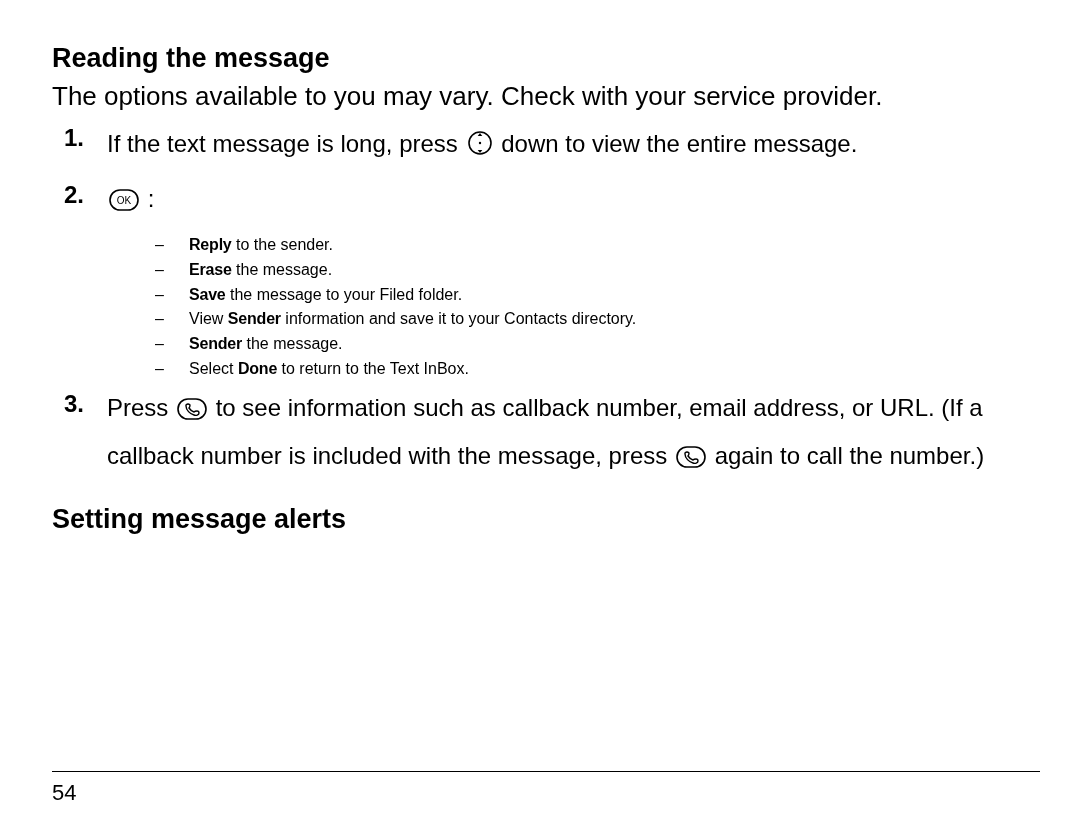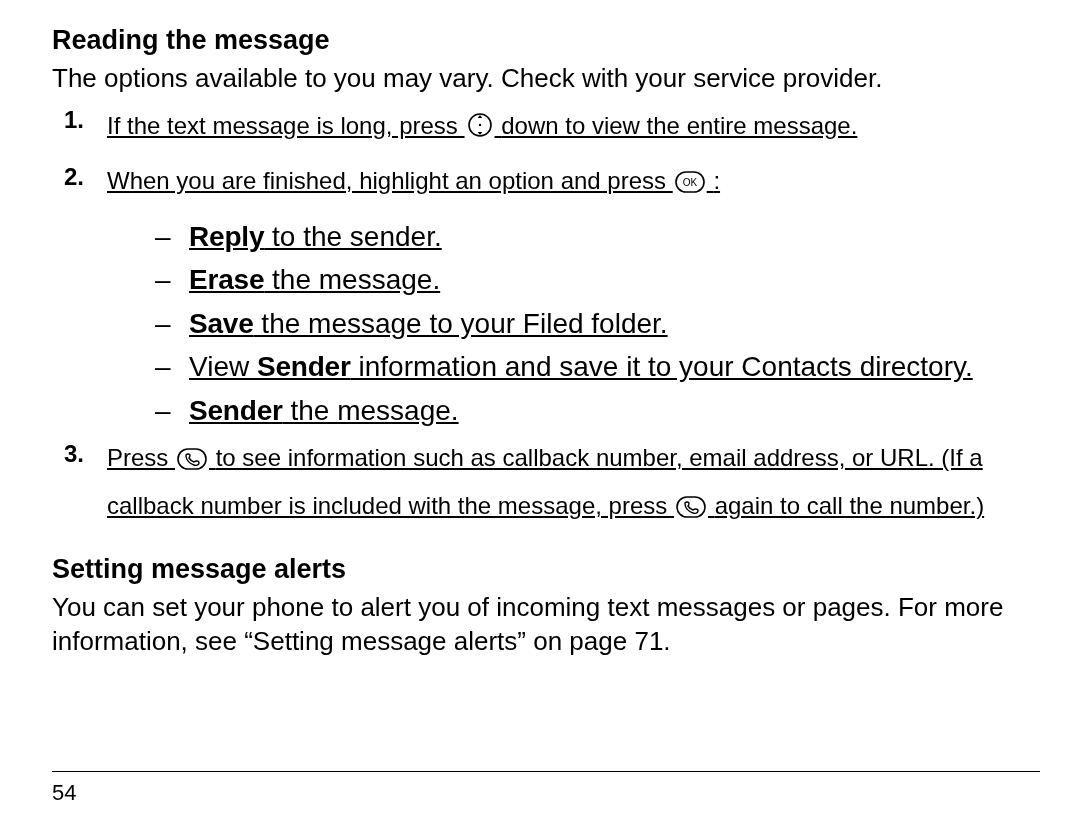--- a/index.html
+++ b/index.html
@@ -8,40 +8,39 @@
     width: 1080px;
     height: 834px;
     background: #fff;
     font-family: Arial, Helvetica, sans-serif;
     color: #000;
   }
   .page {
     box-sizing: border-box;
     width: 1080px;
     height: 834px;
-    padding: 24px 48px 0 52px;
+    padding: 42px 48px 0 52px;
     position: relative;
   }
   h2.section-heading {
     font-size: 27px;
     font-weight: bold;
     margin: 0 0 6px 0;
     line-height: 1.2;
   }
   p.intro {
     font-size: 26px;
     margin: 0 0 8px 0;
     line-height: 1.3;
   }
   ol.steps {
     list-style: none;
     margin: 0 0 18px 0;
     padding: 0;
     counter-reset: step;
-    text-decoration: underline;
   }
   ol.steps > li {
     counter-increment: step;
     font-size: 24px;
     line-height: 1.35;
     padding-left: 55px;
     position: relative;
     margin-bottom: 6px;
   }
   ol.steps > li::before {
@@ -49,21 +48,21 @@
     position: absolute;
     left: 12px;
     font-weight: bold;
   }
   ul.options {
     list-style: none;
     margin: 6px 0 6px 0;
     padding: 0;
   }
   ul.options > li {
-    font-size: 28px;
+    font-size: 16px;
     line-height: 1.55;
     padding-left: 82px;
     position: relative;
   }
   ul.options > li::before {
     content: "–";
     position: absolute;
     left: 48px;
   }
   .bold-cond {
@@ -106,21 +105,20 @@
           <ellipse cx="13" cy="13" rx="11" ry="11" fill="none" stroke="#000" stroke-width="1.6"></ellipse>
           <circle cx="13" cy="13" r="1.2" fill="#000"></circle>
           <polygon points="13,3 10.7,6 15.3,6" fill="#000"></polygon>
           <polygon points="13,23 10.7,20 15.3,20" fill="#000"></polygon>
         </svg>
       </span>
       <span> down to view the entire message.</span>
     </li>
 
     <li>
-      <span>When you are finished, highlight an option and press </span>
       <span class="inline-icon" aria-label="ok-key-icon">
         <svg width="30" height="22" viewBox="0 0 30 22">
           <rect x="1" y="1" width="28" height="20" rx="10" ry="10" fill="none" stroke="#000" stroke-width="1.6"></rect>
           <text x="15" y="15" text-anchor="middle" font-size="10" font-family="Arial" fill="#000">OK</text>
         </svg>
       </span>
       <span> :</span>
 
       <ul class="options">
         <li>
@@ -130,20 +128,23 @@
           <span class="bold-cond">Erase</span><span> the message.</span>
         </li>
         <li>
           <span class="bold-cond">Save</span><span> the message to your Filed folder.</span>
         </li>
         <li>
           <span>View </span><span class="bold-cond">Sender</span><span> information and save it to your Contacts directory.</span>
         </li>
         <li>
           <span class="bold-cond">Sender</span><span> the message.</span>
+        </li>
+        <li>
+          <span>Select </span><span class="bold-cond">Done</span><span> to return to the Text InBox.</span>
         </li>
       </ul>
     </li>
 
     <li>
       <span>Press </span>
       <span class="inline-icon" aria-label="phone-key-icon">
         <svg width="30" height="22" viewBox="0 0 30 22">
           <rect x="1" y="1" width="28" height="20" rx="10" ry="10" fill="none" stroke="#000" stroke-width="1.6"></rect>
           <path d="M9 7 C 9 7 11 5 13 7 C 13 7 13 9 12 10 C 12 10 14 13 17 14 C 17 14 18 13 20 13 C 22 13 22 15 22 15 C 22 17 19 18 17 17 C 13 16 9 12 9 8 Z" fill="none" stroke="#000" stroke-width="1.4"></path>
@@ -156,19 +157,18 @@
           <path d="M9 7 C 9 7 11 5 13 7 C 13 7 13 9 12 10 C 12 10 14 13 17 14 C 17 14 18 13 20 13 C 22 13 22 15 22 15 C 22 17 19 18 17 17 C 13 16 9 12 9 8 Z" fill="none" stroke="#000" stroke-width="1.4"></path>
         </svg>
       </span>
       <span> again to call the number.)</span>
     </li>
 
   </ol>
 
   <h2 class="section-heading">Setting message alerts</h2>
 
-  <p class="intro">You can set your phone to alert you of incoming text messages or pages. For more information, see “Setting message alerts” on page 71.</p>
 
   <div class="footer">
     <span>54</span>
   </div>
 
 </div>
 
 </body></html>

